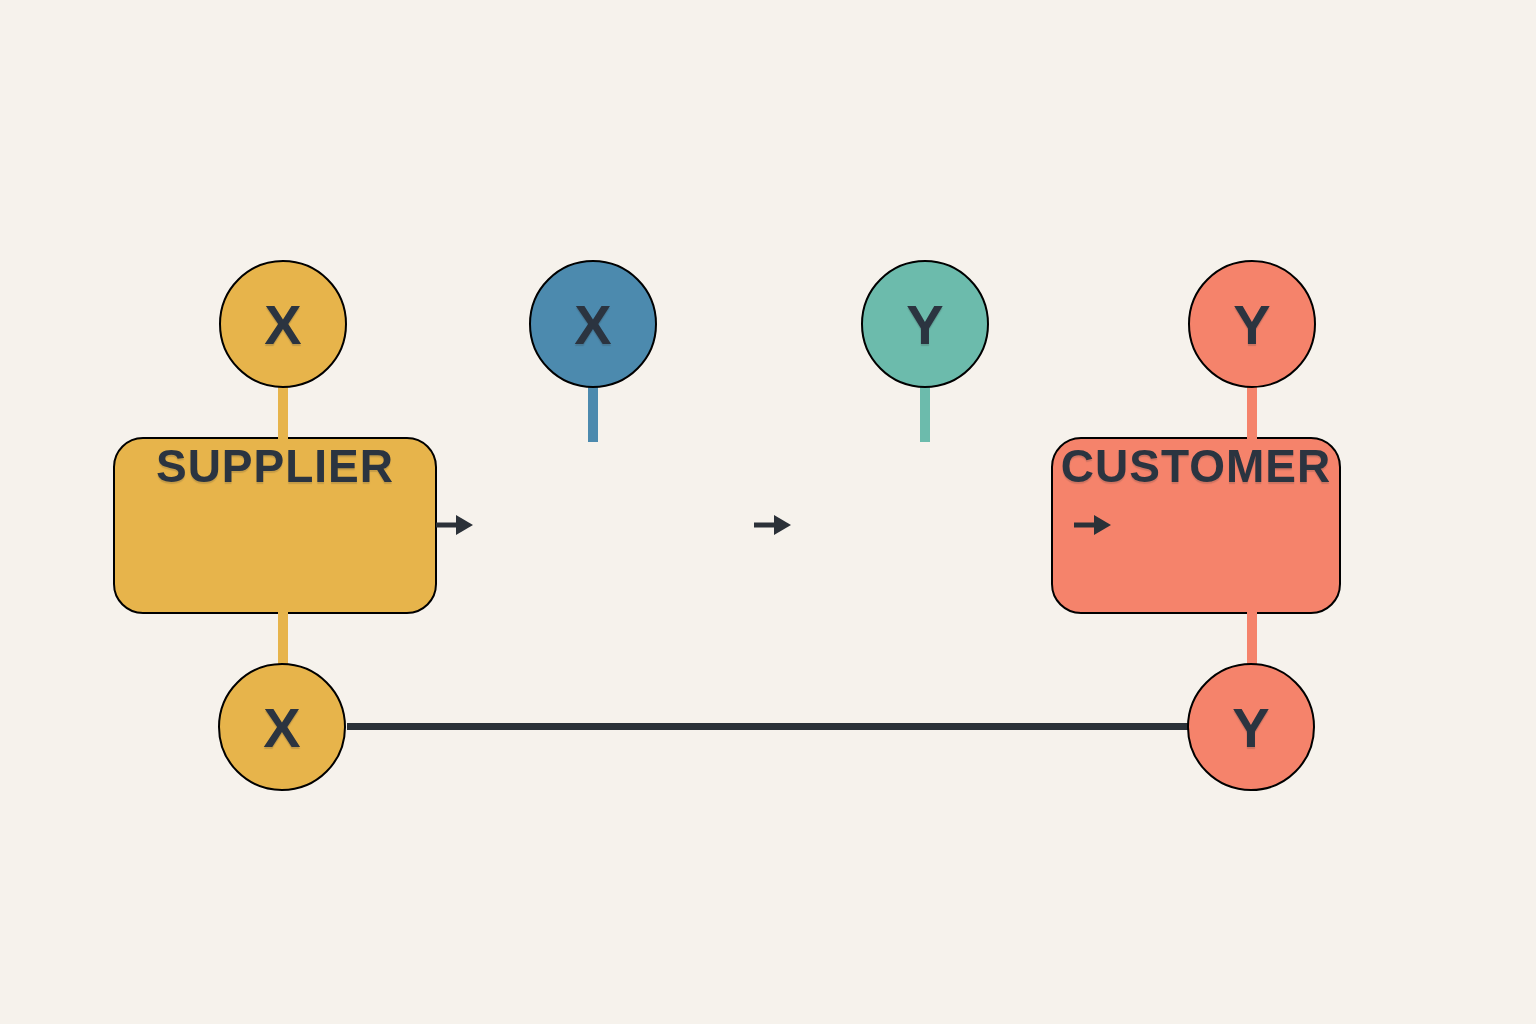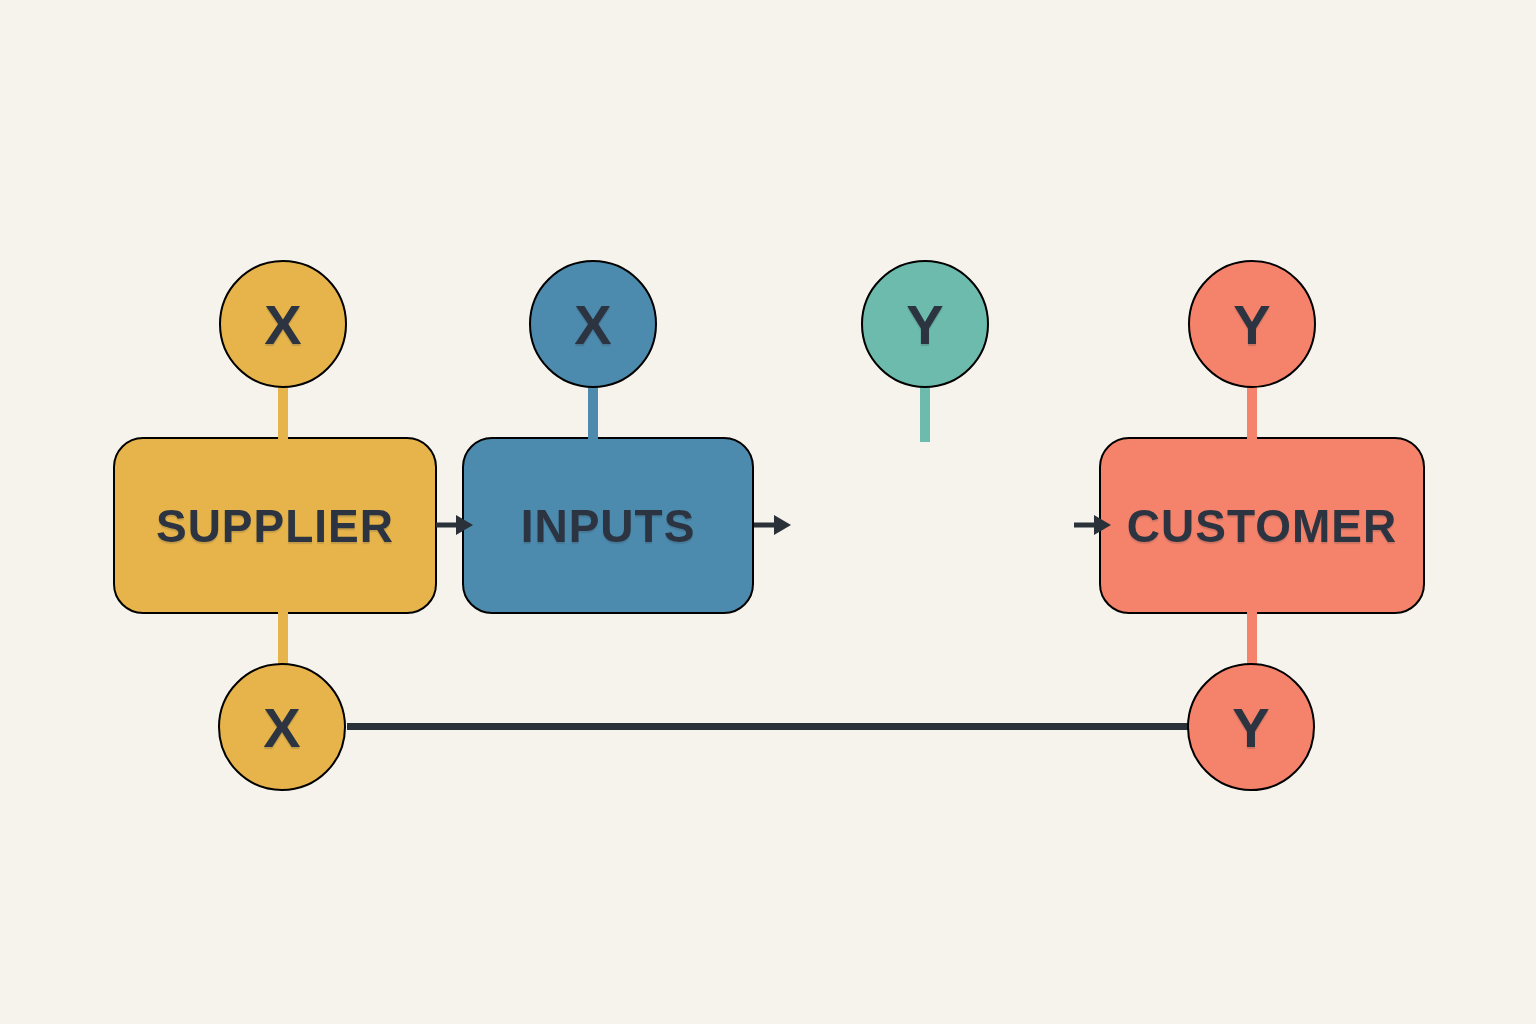--- a/index.html
+++ b/index.html
@@ -23,34 +23,33 @@
 
   
   .stage-box {
     position: absolute;
     top: 437px;
     height: 177px;
     border-radius: 30px;
     border: 2px solid;
     box-sizing: border-box;
     display: flex;
-    align-items: center;
     justify-content: center;
   }
   .stage-box .label {
     font-size: 46px;
     font-weight: bold;
     letter-spacing: 1px;
     color: #2B3440;
     text-shadow: 0 2px 1px rgba(43, 49, 56, 0.18);
   }
   .box-supplier { left: 113px;  width: 324px; }
   .box-inputs   { left: 462px;  width: 292px; }
   .box-process  { left: 782px;  width: 292px; }
-  .box-customer { left: 1099px; width: 326px; }
+  .box-customer { left: 1051px; width: 290px; }
 
   
   .badge {
     position: absolute;
     width: 128px;
     height: 128px;
     border-radius: 50%;
     border: 2px solid;
     box-sizing: border-box;
     display: flex;
@@ -126,23 +125,20 @@
   </div>
 
   <div class="vconn vconn-top vconn-supplier c-yellow"></div>
   <div class="vconn vconn-top vconn-inputs c-blue"></div>
   <div class="vconn vconn-top vconn-process c-teal"></div>
   <div class="vconn vconn-top vconn-customer c-coral"></div>
 
   <div class="stage-box c-yellow box-supplier">
     <span class="label">SUPPLIER</span>
   </div>
-  <div class="stage-box c-blue box-inputs">
-    <span class="label">INPUTS</span>
-  </div>
   <div class="stage-box c-coral box-customer">
     <span class="label">CUSTOMER</span>
   </div>
 
   <svg class="flow-arrow arrow-1" viewBox="0 0 38 24">
     <line x1="0" y1="12" x2="22" y2="12" stroke="#2B3138" stroke-width="5"></line>
     <polygon points="20,2 37,12 20,22" fill="#2B3138"></polygon>
   </svg>
   <svg class="flow-arrow arrow-2" viewBox="0 0 38 24">
     <line x1="0" y1="12" x2="22" y2="12" stroke="#2B3138" stroke-width="5"></line>

